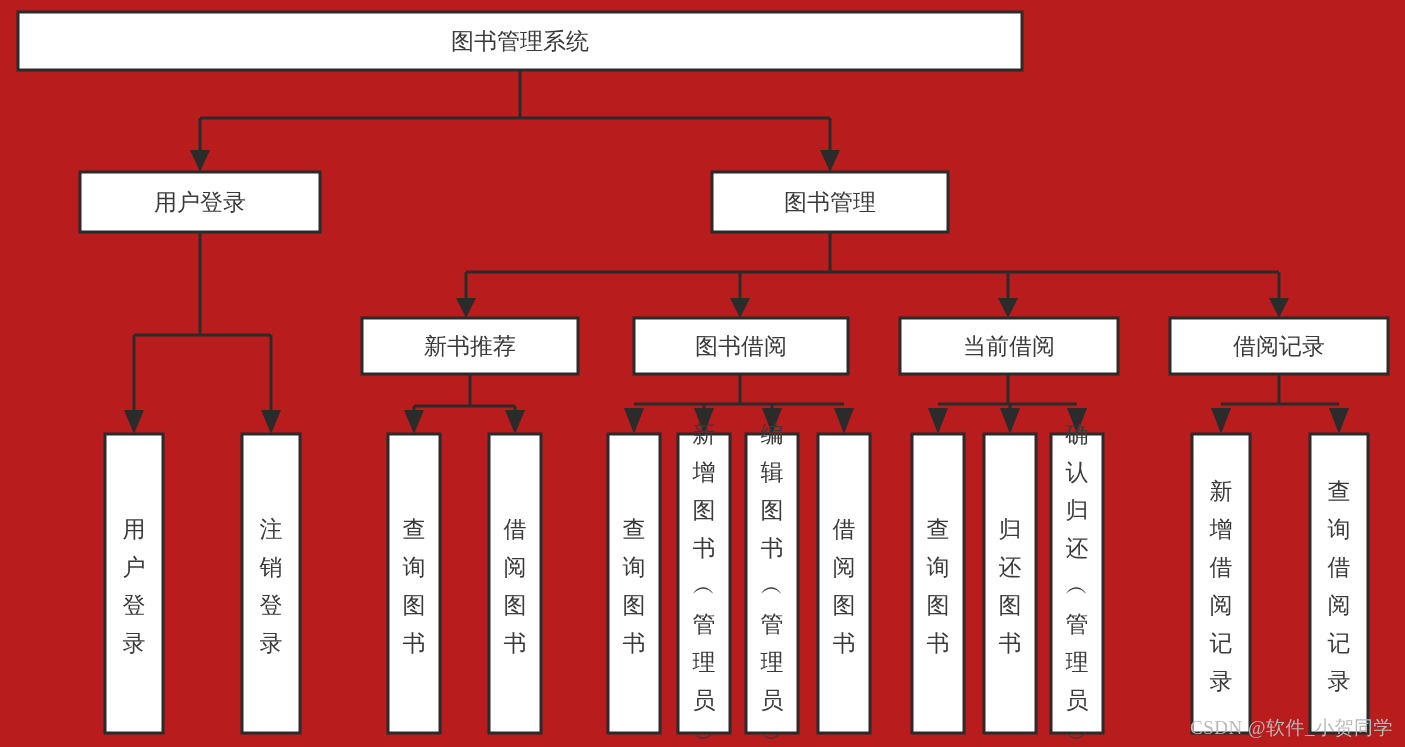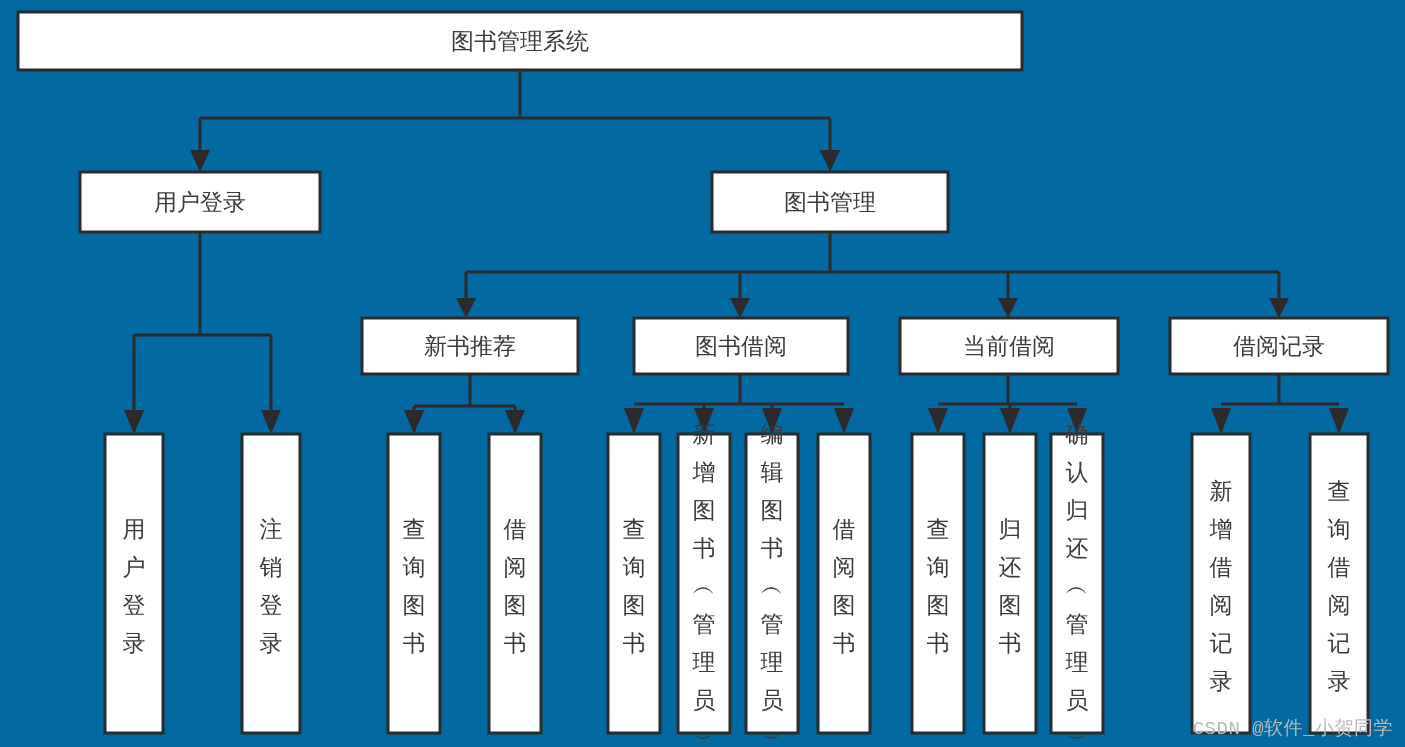--- a/index.html
+++ b/index.html
@@ -10,21 +10,21 @@
   body {
     width: 1405px;
     height: 747px;
     font-family: "Liberation Sans", "DejaVu Sans", sans-serif;
     overflow: hidden;
   }
   #diagram-root {
     position: relative;
     width: 1405px;
     height: 747px;
-    background: #0369a1;
+    background: #b91c1c;
   }
   svg#flow {
     position: absolute;
     left: 0;
     top: 0;
     width: 1405px;
     height: 747px;
     display: block;
   }
   .node-rect {
@@ -52,21 +52,21 @@
   .node-label-v {
     fill: #3a3a3a;
     font-family: "Liberation Sans", "DejaVu Sans", sans-serif;
     font-size: 23px;
     text-anchor: middle;
   }
   .watermark {
     position: absolute;
     right: 12px;
     bottom: 6px;
-    font-family: Liberation Mono, monospace;
+    font-family: Liberation Serif, serif;
     font-size: 19px;
     color: #b9b9b9;
     letter-spacing: 0.5px;
     white-space: nowrap;
     user-select: none;
   }
 </style>
 </head>
 <body>
 

